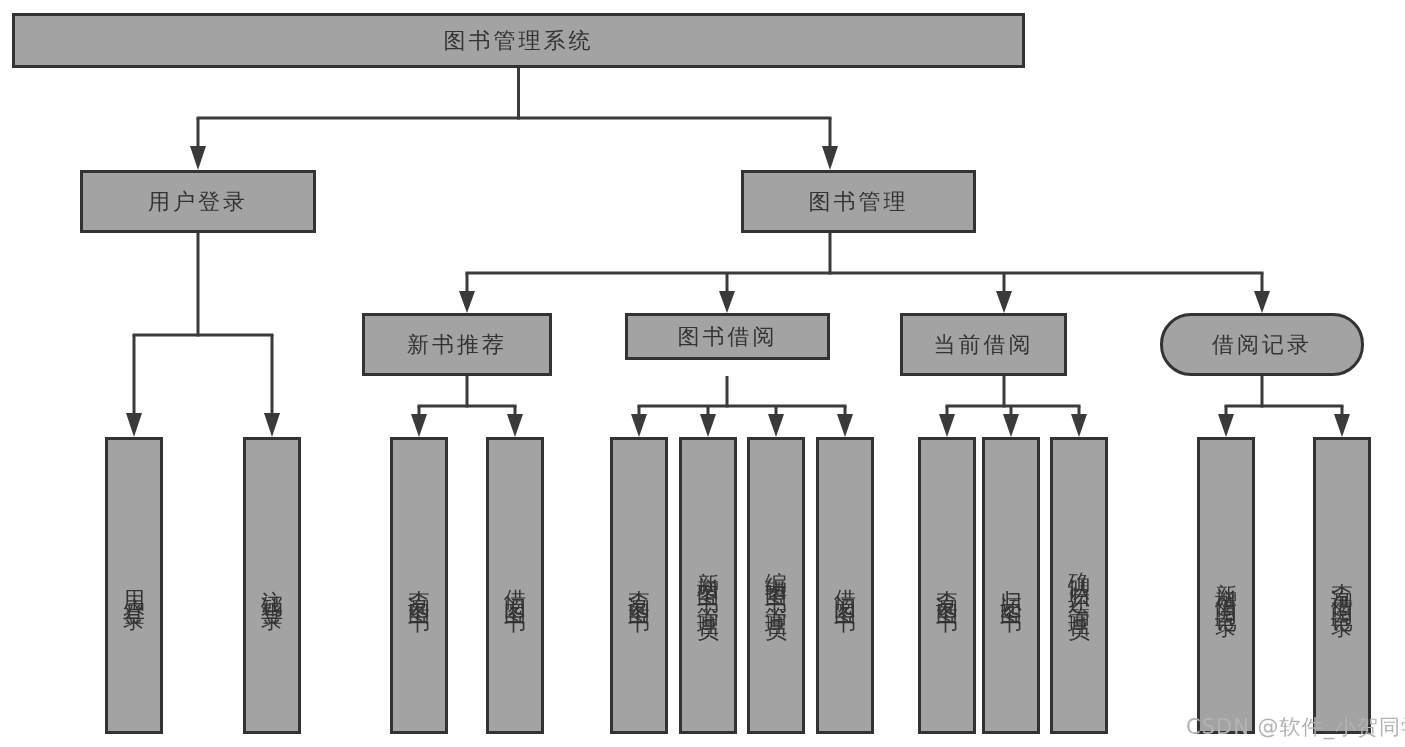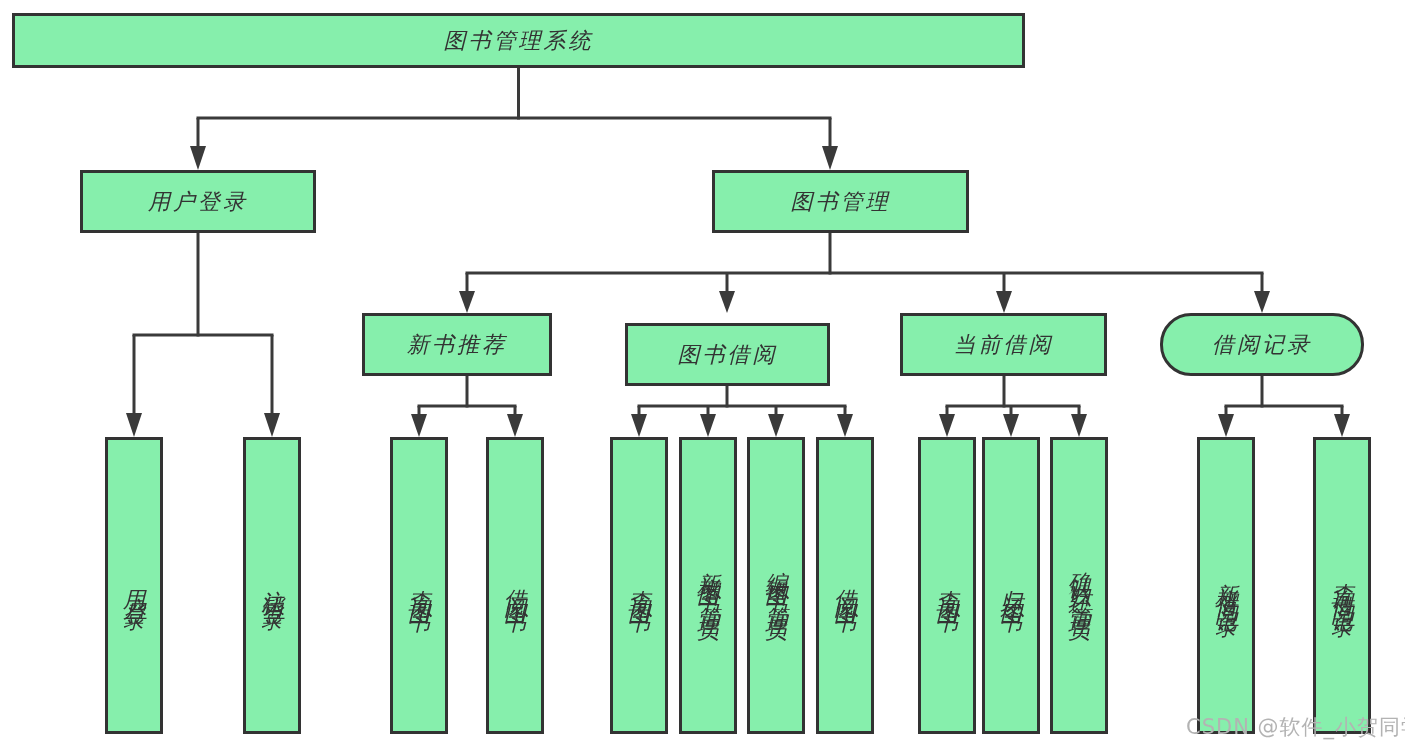--- a/index.html
+++ b/index.html
@@ -14,46 +14,45 @@
   .wires {
     position: absolute;
     left: 0; top: 0;
     width: 1405px; height: 747px;
     z-index: 1;
   }
   .node {
     position: absolute;
     box-sizing: border-box;
     border: 3px solid #333333;
-    background: #86efac;
+    background: #a3a3a3;
     color: #333333;
     display: flex;
     align-items: center;
     justify-content: center;
     font-size: 22px;
     letter-spacing: 3px;
     text-align: center;
     z-index: 2;
     white-space: nowrap;
-    font-style: italic;
   }
   .vnode {
     writing-mode: vertical-rl;
     letter-spacing: 7px;
     white-space: normal;
     line-height: 1;
     padding: 6px 0;
   }
   
   .n-root            { left: 12px;   top: 13px;  width: 1013px; height: 55px; }
   .n-user-login      { left: 80px;   top: 170px; width: 236px;  height: 63px; }
-  .n-book-mgmt       { left: 712px;  top: 170px; width: 257px;  height: 63px; }
+  .n-book-mgmt       { left: 741px;  top: 170px; width: 235px;  height: 63px; }
   .n-new-book-rec    { left: 362px;  top: 313px; width: 190px;  height: 63px; }
-  .n-book-borrow     { left: 625px;  top: 323px; width: 205px;  height: 63px; }
-  .n-current-borrow  { left: 900px;  top: 313px; width: 207px;  height: 63px; }
+  .n-book-borrow     { left: 625px;  top: 313px; width: 205px;  height: 47px; }
+  .n-current-borrow  { left: 900px;  top: 313px; width: 167px;  height: 63px; }
   .n-borrow-records  { left: 1160px; top: 313px; width: 204px;  height: 63px; border-radius: 31px; }
   
   .leaf { top: 437px; width: 58px; height: 297px; }
   .n-login           { left: 105px; }
   .n-logout          { left: 243px; }
   .n-rec-query       { left: 390px; }
   .n-rec-borrow      { left: 486px; }
   .n-bb-query        { left: 610px; }
   .n-bb-add          { left: 679px; }
   .n-bb-edit         { left: 747px; }

